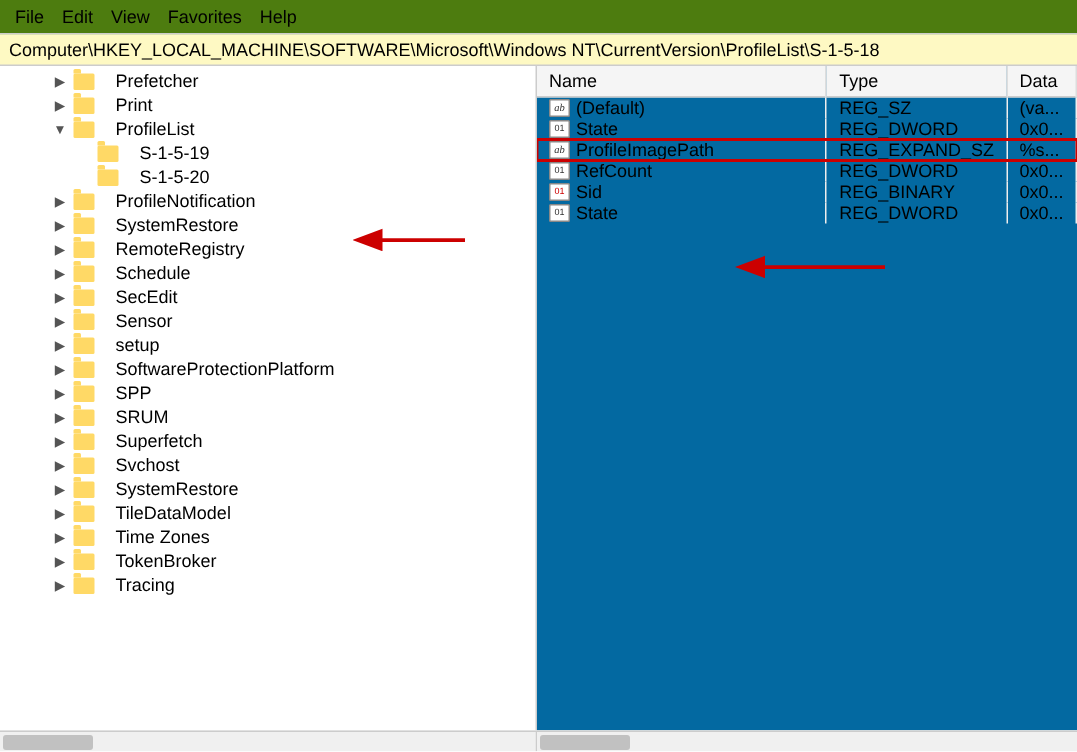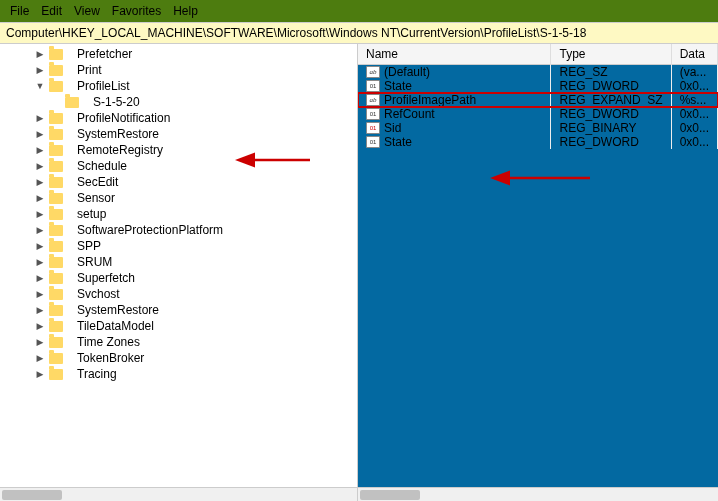--- a/index.html
+++ b/index.html
@@ -279,20 +279,30 @@
           <span class="tree-label">Print</span>
         </div>
         <div class="tree-item">
           <span class="tree-indent"></span>
           <span class="tree-indent"></span>
           <span class="tree-arrow" style="color: rgb(85, 85, 85);">▼</span>
           <span class="tree-icon">
             <div class="folder-icon"></div>
           </span>
           <span class="tree-label">ProfileList</span>
+        </div>
+        <div class="tree-item">
+          <span class="tree-indent"></span>
+          <span class="tree-indent"></span>
+          <span class="tree-indent"></span>
+          <span class="tree-arrow"></span>
+          <span class="tree-icon">
+            <div class="folder-icon"></div>
+          </span>
+          <span class="tree-label">S-1-5-19</span>
         </div>
         <div class="tree-item">
           <span class="tree-indent"></span>
           <span class="tree-indent"></span>
           <span class="tree-indent"></span>
           <span class="tree-arrow"></span>
           <span class="tree-icon">
             <div class="folder-icon"></div>
           </span>
           <span class="tree-label">S-1-5-20</span>

